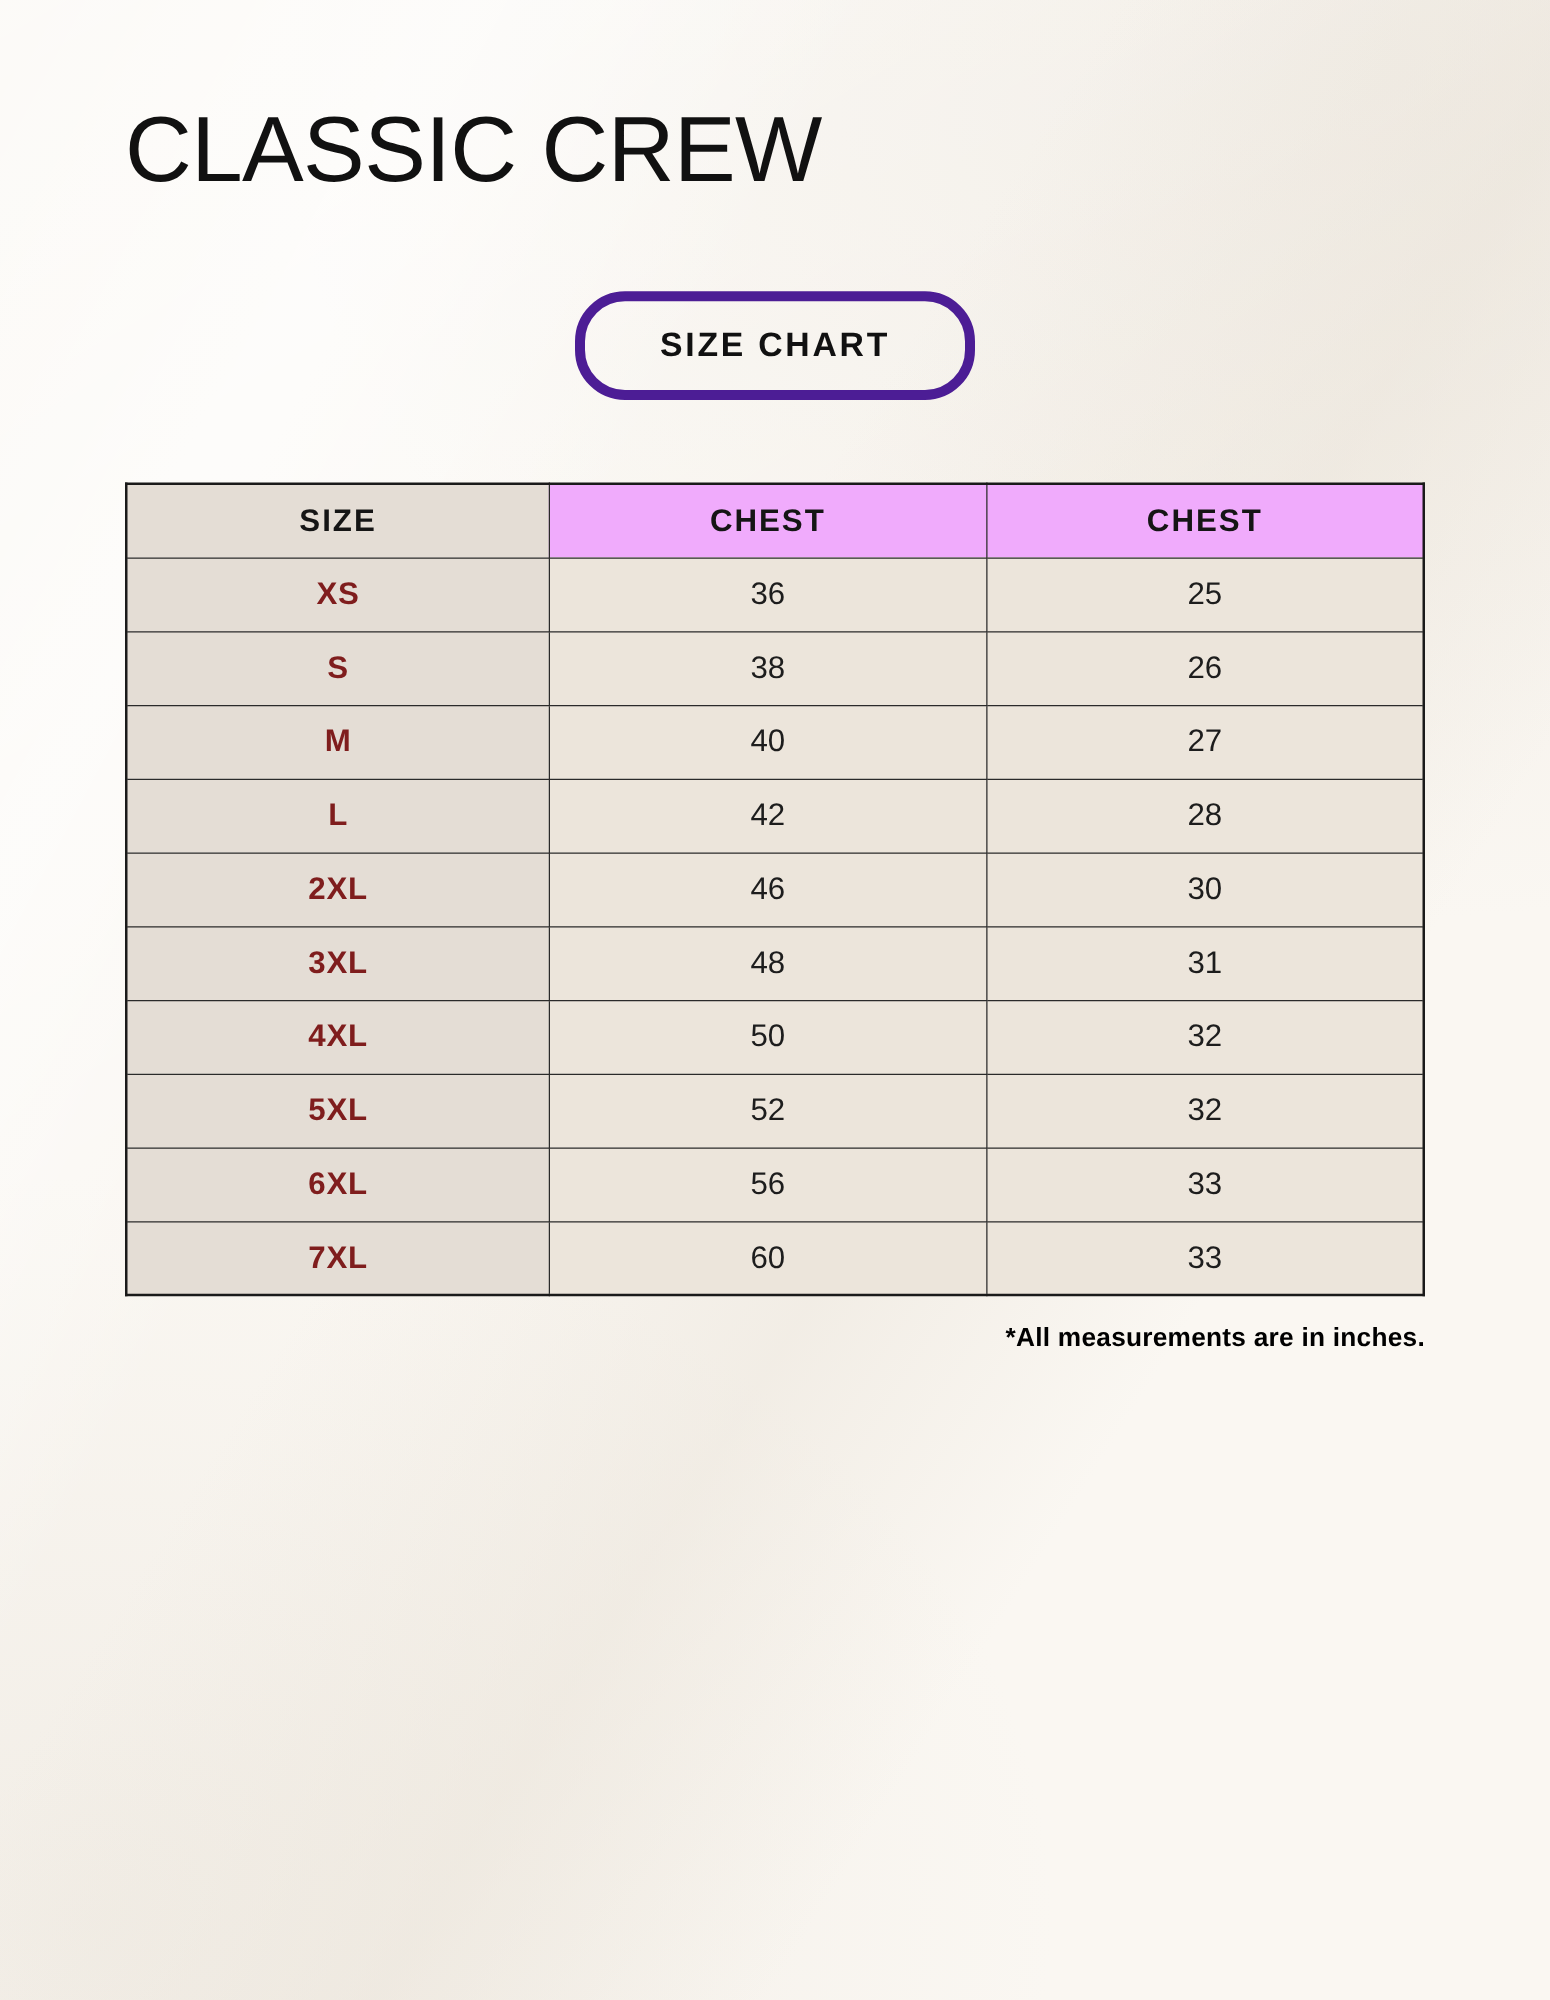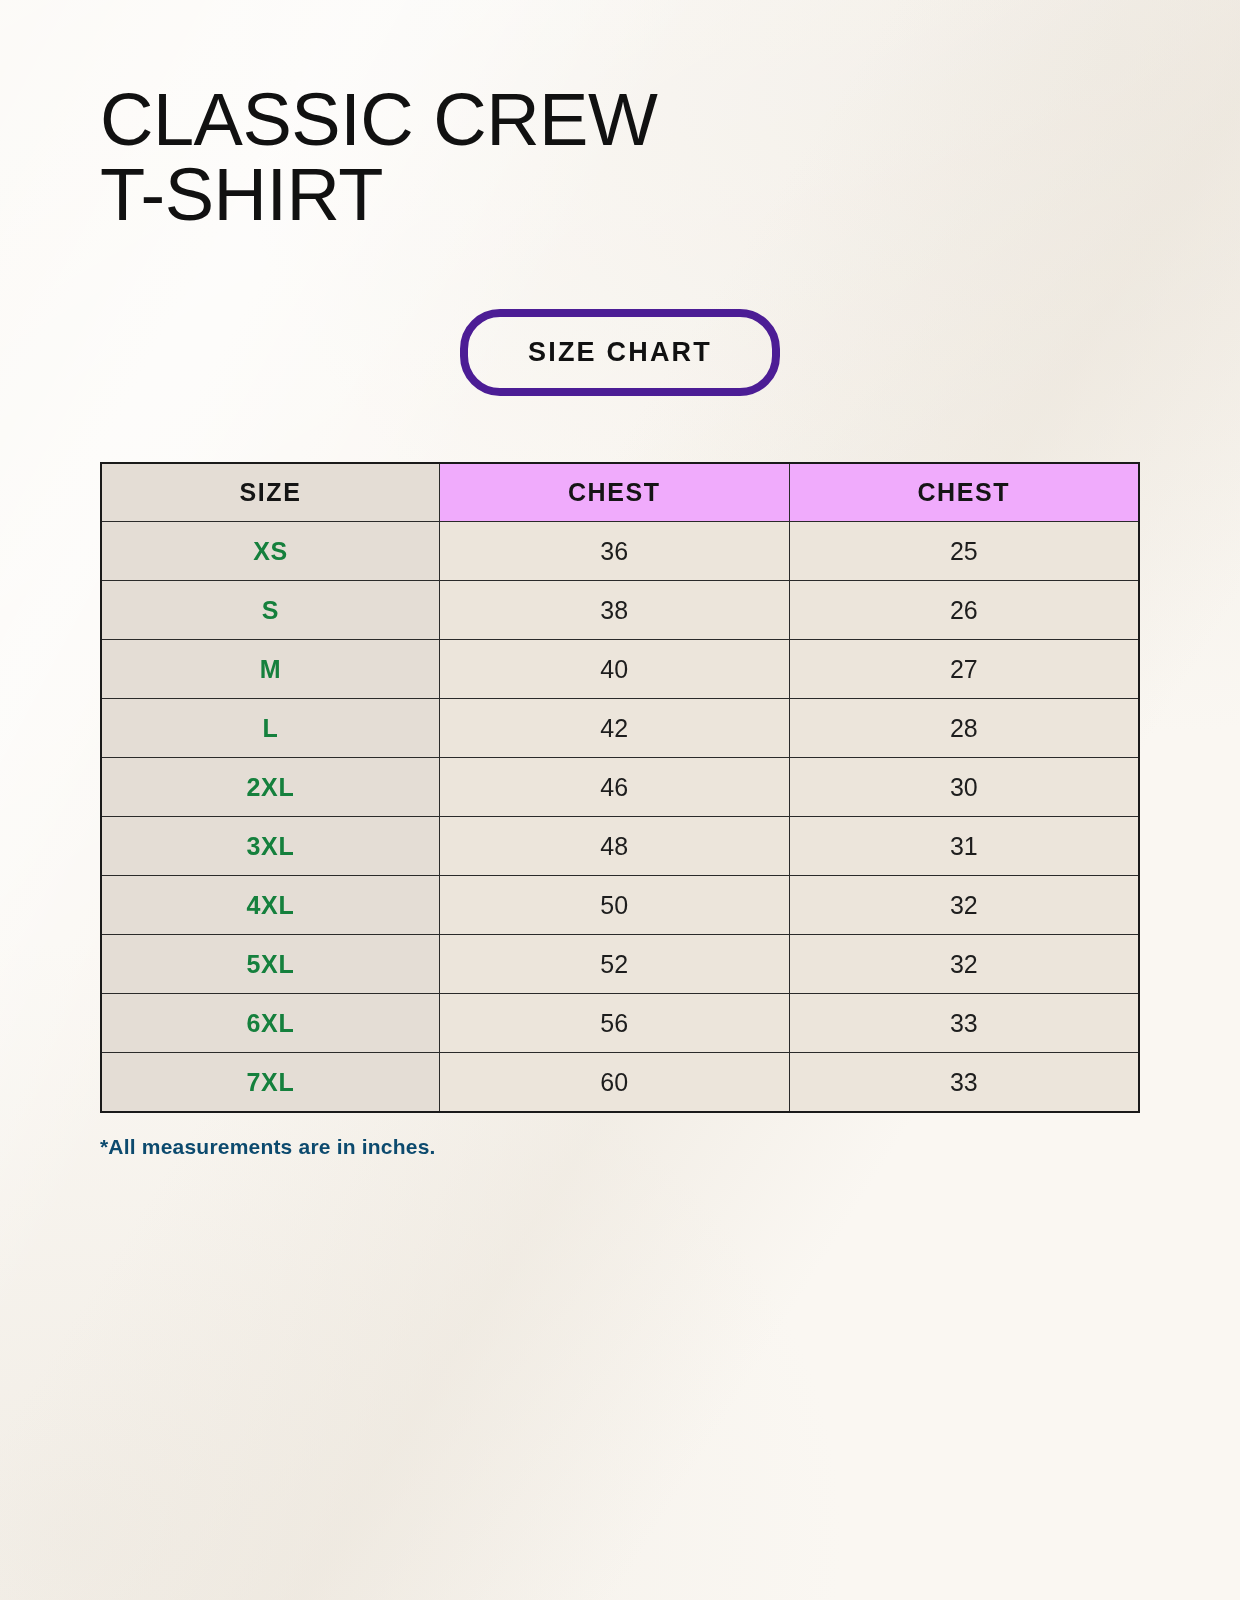--- a/index.html
+++ b/index.html
@@ -79,51 +79,50 @@
     letter-spacing: 1.6px;
     color: #151515;
   }
   th.col-size { background: #e4ddd5; }
   th.col-measure { background: #f0abfc; }
   td.cell-size {
     background: #e4ddd5;
     font-size: 25px;
     font-weight: 700;
     letter-spacing: 0.6px;
-    color: #15803d;
+    color: #7f1d1d;
     margin-left: 27px;
   }
   td.cell-value {
     background: #ece5db;
     font-size: 25px;
     font-weight: 400;
     color: #1d1d1d;
   }
   col.c1 { width: 32.6%; }
   col.c2 { width: 33.7%; }
   col.c3 { width: 33.7%; }
   .footnote {
     margin-top: 22px;
-    text-align: left;
+    text-align: right;
     font-size: 21px;
     font-weight: 700;
-    color: #0c4a6e;
+    color: #000000;
     letter-spacing: 0.2px;
   }
 </style>
 </head>
 <body>
 
 <div class="bg-wash"></div>
 
 <div class="page">
 
   <h1 class="title">
     <span>CLASSIC CREW</span>
-    <span class="line2">T-SHIRT</span>
   </h1>
 
   <div class="badge-wrap">
     <div class="badge">SIZE CHART</div>
   </div>
 
   <div class="table-wrap">
     <table>
       <colgroup>
         <col class="c1">

